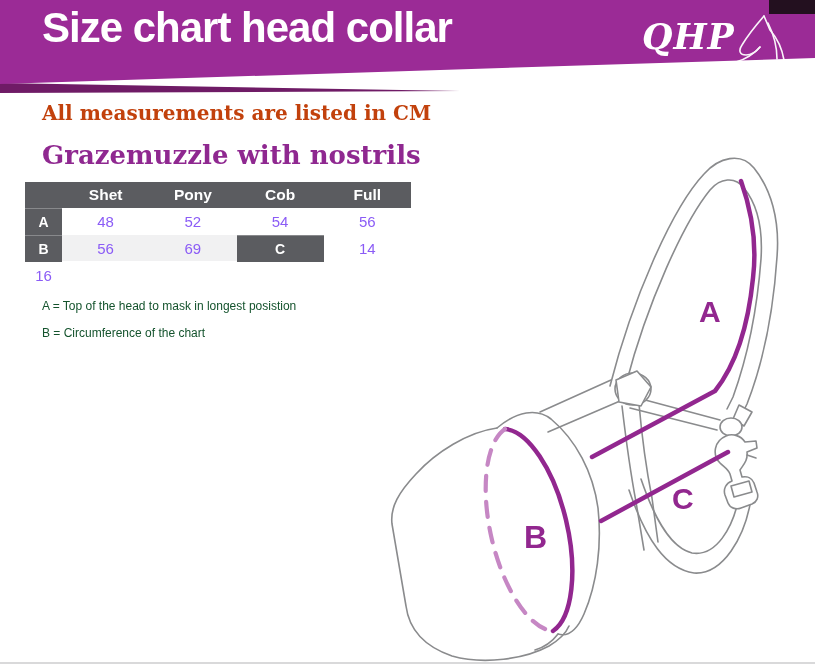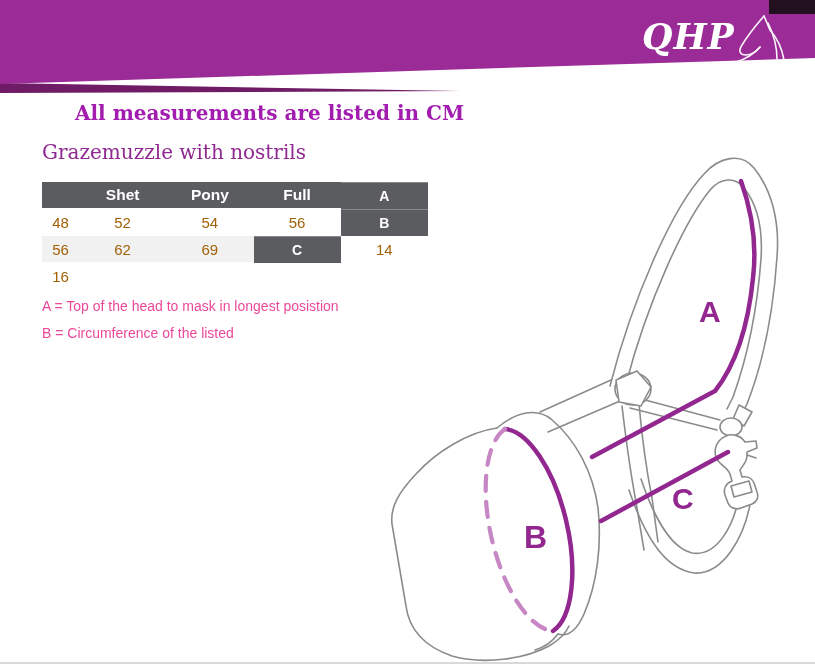--- a/index.html
+++ b/index.html
@@ -11,90 +11,91 @@
 sans    font-family:"DejaVu Serif","Liberation Serif",serif;font-weight:bold;
     font-size:42px;color:#ffffff;letter-spacing:-1px;white-space:nowrap;}
   .logo{position:absolute;left:642px;top:10px;width:150px;height:58px;}
   .logo-text{position:absolute;left:0;top:6px;
     font-family:"DejaVu Serif","Liberation Serif",serif;font-style:italic;font-weight:bold;
     font-size:35px;color:#ffffff;letter-spacing:1px;}
   .corner-box{position:absolute;left:769px;top:0;width:46px;height:14px;background:#23101f;}
   
   .note{position:absolute;left:42px;top:101px;
     font-family:"DejaVu Serif","Liberation Serif",serif;font-weight:bold;
-    font-size:20px;color:#a21caf;margin-left:33px;}
+    font-size:20px;color:#c2410c;}
   .section-title{position:absolute;left:42px;top:140px;
-    font-family:"DejaVu Serif","Liberation Serif",serif;font-weight:normal;
-    font-size:20px;color:#8f2890;}
+    font-family:"DejaVu Serif","Liberation Serif",serif;font-weight:bold;
+    font-size:26px;color:#8f2890;}
   
-  .size-table{position:absolute;left:42px;top:182px;width:386px;
+  .size-table{position:absolute;left:25px;top:182px;width:386px;
     display:grid;grid-template-columns:37px repeat(4,87.25px);}
   .size-table .cell{height:26px;display:flex;align-items:center;justify-content:center;
-    font-size:15px;color:#a16207;}
+    font-size:15px;color:#8b5cf6;}
   .size-table .head{background:#5b5c60;color:#ffffff;font-weight:bold;font-size:15.5px;}
   .size-table .rowlab{background:#5b5c60;color:#ffffff;font-weight:bold;font-size:14px;
     border-top:1px solid rgba(255,255,255,.28);}
   .size-table .alt{background:#f1f1f2;}
   
-  .legend{position:absolute;left:42px;top:293px;font-size:14px;color:#ec4899;}
+  .legend{position:absolute;left:42px;top:293px;font-size:12px;color:#14532d;}
   .legend div{height:26.5px;line-height:26.5px;}
   
   .diagram{position:absolute;left:385px;top:155px;width:430px;height:512px;}
   .bottom-rule{position:absolute;left:0;top:662px;width:815px;height:2px;background:#d9d9da;}
 </style>
 </head>
 <body>
 
 <div class="page">
 
   <svg class="banner-svg" width="815" height="96">
     <polygon points="0,83 460,91 0,93" fill="#6f1b66"></polygon>
     <polygon points="0,0 815,0 815,58 0,84" fill="#9b2b96"></polygon>
   </svg>
+  <div class="page-title">Size chart head collar</div>
   <div class="logo">
     <span class="logo-text">QHP</span>
     <svg width="150" height="58" viewBox="0 0 150 58" style="position:absolute;left:60px;top:0;">
       <g fill="none" stroke="#ffffff" stroke-width="1.6" stroke-linecap="round" opacity="0.95">
         <path d="M 62,6 C 55,14 46,25 40,35 C 36,41 38,45 44,45 C 49,45 54,42 58,37"></path>
         <path d="M 62,6 L 68,20 C 75,28 80,38 82,50"></path>
         <path d="M 66,13 C 72,25 75,37 75,49"></path>
         <path d="M 58,37 C 52,44 44,49 34,52"></path>
       </g>
     </svg>
   </div>
   <div class="corner-box"></div>
 
   <div class="note">All measurements are listed in CM</div>
   <div class="section-title">Grazemuzzle with nostrils</div>
 
   <div class="size-table">
     <div class="cell head"></div>
     <div class="cell head">Shet</div>
     <div class="cell head">Pony</div>
+    <div class="cell head">Cob</div>
     <div class="cell head">Full</div>
 
     <div class="cell rowlab">A</div>
     <div class="cell">48</div>
     <div class="cell">52</div>
     <div class="cell">54</div>
     <div class="cell">56</div>
 
     <div class="cell rowlab">B</div>
     <div class="cell alt">56</div>
-    <div class="cell alt">62</div>
     <div class="cell alt">69</div>
 
     <div class="cell rowlab">C</div>
     <div class="cell">14</div>
     <div class="cell">16</div>
   </div>
 
   <div class="legend">
     <div>A = Top of the head to mask in longest posistion</div>
-    <div>B = Circumference of the listed</div>
+    <div>B = Circumference of the chart</div>
   </div>
 
   <svg class="diagram" viewBox="385 155 430 512">
     <g fill="none" stroke="#8a8b8d" stroke-width="1.6" stroke-linecap="round" stroke-linejoin="round">
 
       <path d="M 610,386 C 632,300 672,208 704,174 C 719,157 741,152 754,168 C 771,189 780,220 777,257 C 773,317 761,368 747,404 L 741,416"></path>
       <path d="M 626,384 C 647,303 684,222 710,190 C 720,178 735,176 744,188 C 757,204 763,228 761,259 C 757,312 746,361 733,397 L 727,409"></path>
 
       <path d="M 611,380 L 540,412"></path>
       <path d="M 620,401 L 548,432"></path>

